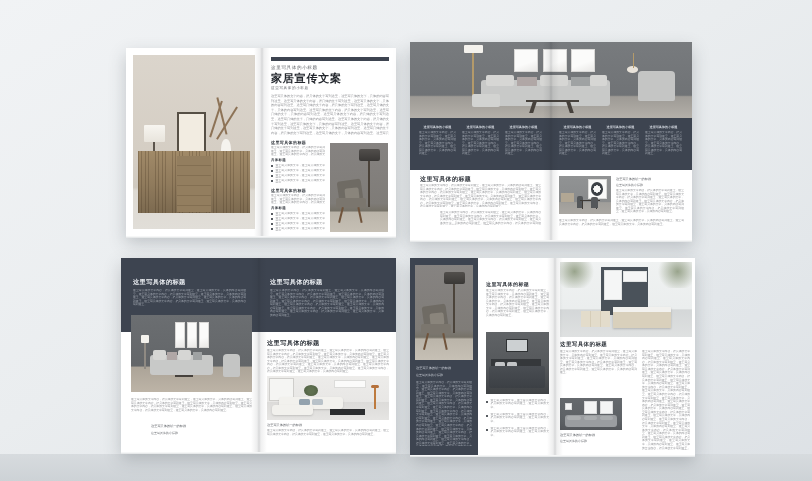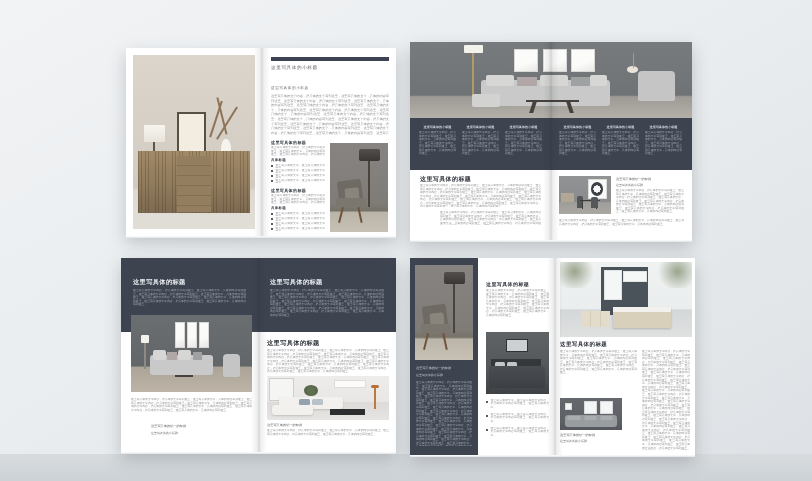--- a/index.html
+++ b/index.html
@@ -116,20 +116,21 @@
         <div class="shape sb-branch" style="left:76%;top:28%;transform:rotate(32deg);"></div>
         <div class="shape sb-vase"></div>
         <div class="shape sb-cab"></div>
         <div class="shape sb-draw"></div>
       </div>
     </div>
 
     <div class="abs" style="left:136px;top:0;width:134px;height:188px;">
       <div class="abs dark" style="left:9px;top:9px;width:118px;height:4px;"></div>
       <div class="abs eyebrow" style="left:9px;top:17px;width:118px;font-size:4.6px;">这里写具体的小标题</div>
+      <div class="abs" style="left:9px;top:23px;width:120px;font-size:11px;font-weight:bold;color:#22262c;letter-spacing:.8px;">家居宣传文案</div>
       <div class="abs eyebrow" style="left:9px;top:38px;width:118px;font-size:3.6px;">这里写具体的小标题</div>
       <div class="abs body" style="left:9px;top:46px;width:118px;height:41px;font-size:3.2px;line-height:1.44;">这里写具体的文字内容，把具体的文字写到这里，这里写具体的文字，具体的内容写到这里。这里写具体的文字内容，把具体的文字写到这里，这里写具体的文字，具体的内容写到这里。这里写具体的文字内容，把具体的文字写到这里，这里写具体的文字，具体的内容写到这里。这里写具体的文字内容，把具体的文字写到这里，这里写具体的文字，具体的内容写到这里。这里写具体的文字内容，把具体的文字写到这里，这里写具体的文字，具体的内容写到这里。这里写具体的文字内容，把具体的文字写到这里，这里写具体的文字，具体的内容写到这里。这里写具体的文字内容，把具体的文字写到这里，这里写具体的文字，具体的内容写到这里。这里写具体的文字内容，把具体的文字写到这里，这里写具体的文字，具体的内容写到这里。这里写具体的文字内容，把具体的文字写到这里，这里写具体的文字，具体的内容写到这里。这里写具体的文字内容，把具体的文字写到这里，这里写具体的文字，具体的内容写到这里。</div>
 
       <div class="abs sec" style="left:9px;top:92px;width:56px;font-size:4px;">这里写具体的标题</div>
       <div class="abs body" style="left:9px;top:98px;width:54px;height:10px;">这里写具体的文字内容，把具体的文字写到这里，这里写具体的文字，具体的内容写到这里。这里写具体的文字内容，把具体的文字写到这里，这里写具体的文字，具体的内容写到这里。</div>
       <div class="abs sec" style="left:9px;top:110px;width:54px;font-size:3.4px;">具体标题</div>
       <div class="abs blt" style="left:9px;top:115.5px;width:54px;height:4px;">这里写具体的文字，这里写具体的文字内容。</div>
       <div class="abs blt" style="left:9px;top:120.5px;width:54px;height:4px;">这里写具体的文字，这里写具体的文字内容。</div>
       <div class="abs blt" style="left:9px;top:125.5px;width:54px;height:4px;">这里写具体的文字，这里写具体的文字内容。</div>
       <div class="abs blt" style="left:9px;top:130.5px;width:54px;height:4px;">这里写具体的文字，这里写具体的文字内容。</div>

